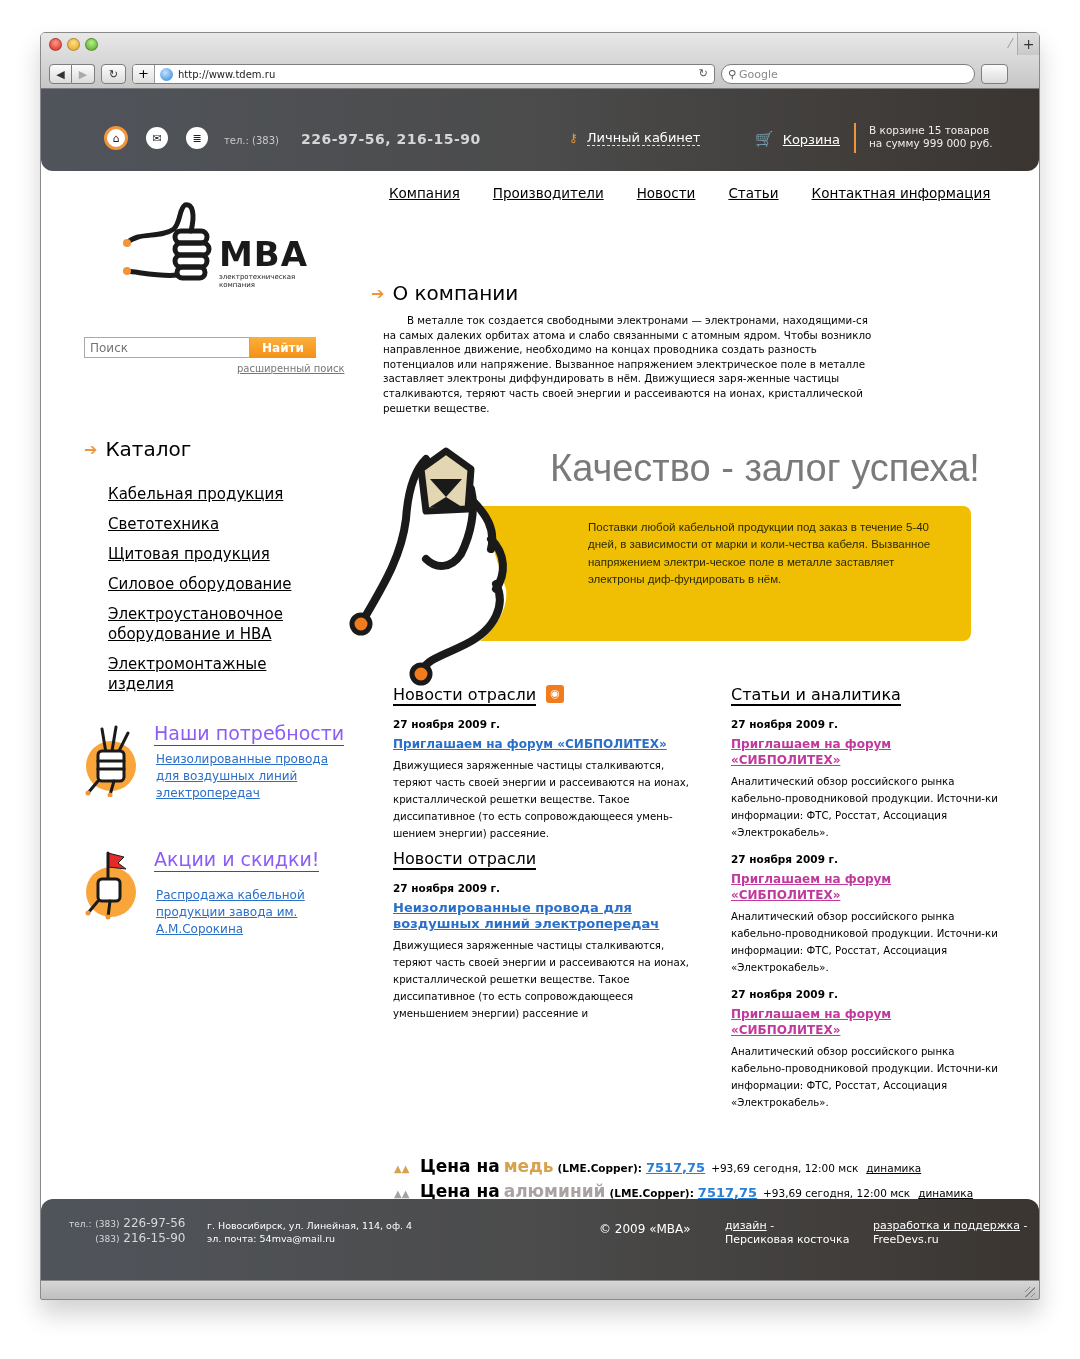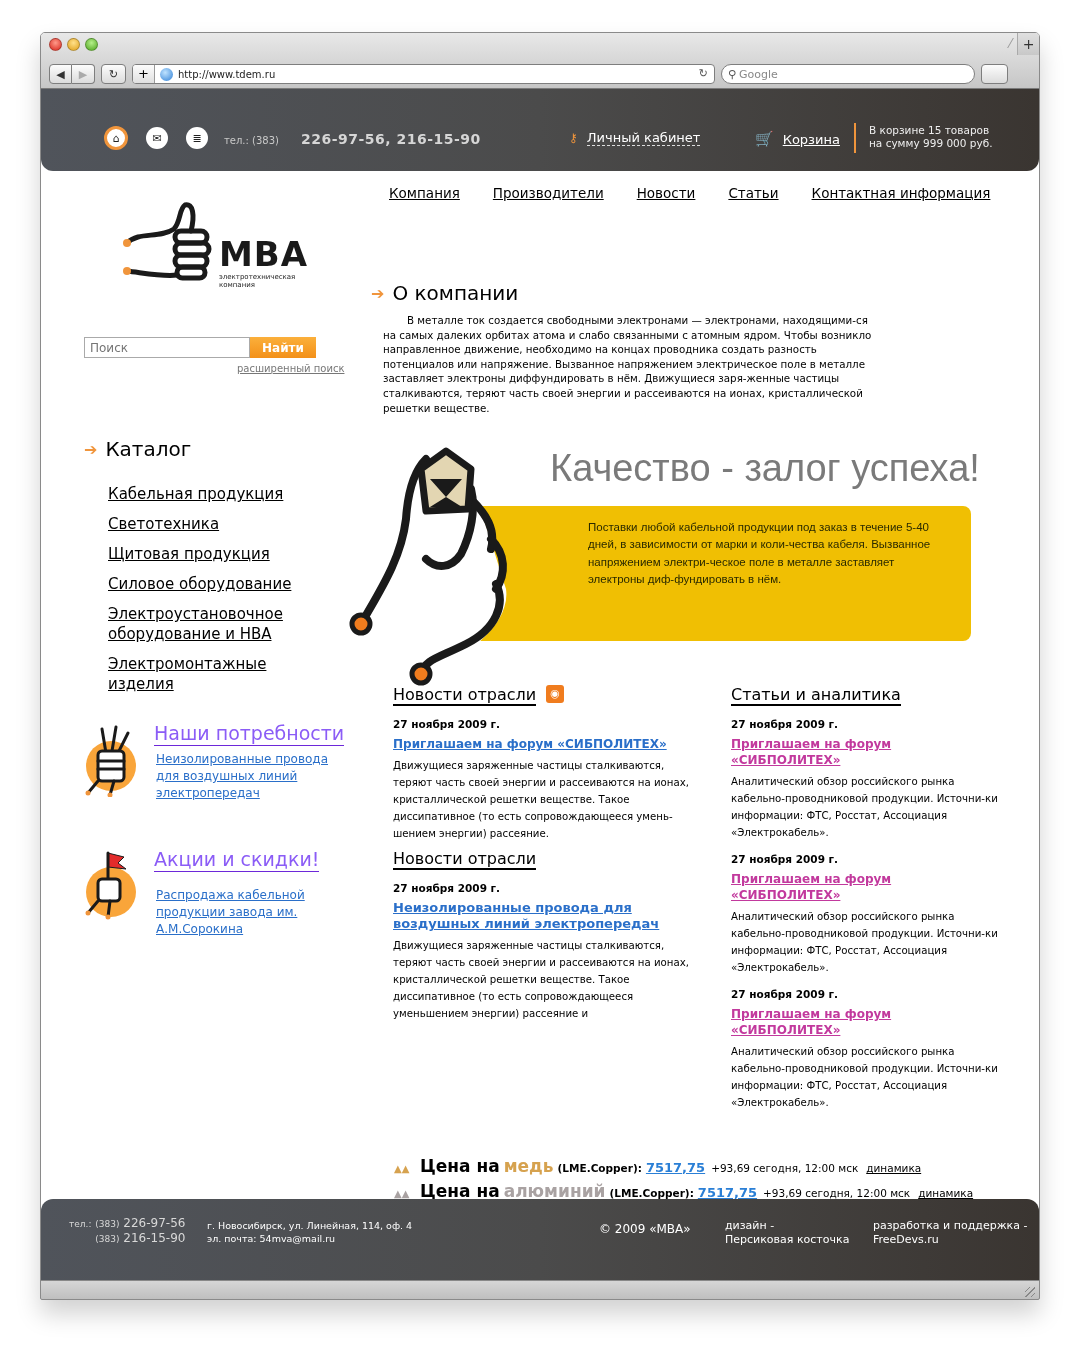--- a/index.html
+++ b/index.html
@@ -116,21 +116,21 @@
 
   
   .footer { position: absolute; left: 0; top: 1110px; width: 998px; height: 100px;
     background: linear-gradient(90deg, #50545b 0%, #4b4b4b 50%, #3a3531 100%); border-radius: 12px 12px 0 0; color: #fff; }
   .f-phone { position: absolute; left: 28px; top: 17px; text-align: right; font-size: 12px; line-height: 14px; color: #d8d8d8; }
   .f-phone small { font-size: 9px; color: #d8d8d8; }
   .f-addr { position: absolute; left: 166px; top: 20px; font-size: 9.5px; line-height: 13px; }
   .f-copy { position: absolute; left: 558px; top: 23px; font-size: 12px; }
   .f-design { position: absolute; left: 684px; top: 20px; font-size: 11px; line-height: 14px; }
   .f-dev { position: absolute; left: 832px; top: 20px; font-size: 11px; line-height: 14px; }
-  .u { }
+  .u { text-decoration: underline; }
 
   .statusbar { position: absolute; left: 0; bottom: 0; width: 998px; height: 20px; background: linear-gradient(#d6d6d6, #bebebe); border-top: 1px solid #888; }
   .grip { position: absolute; right: 4px; bottom: 3px; width: 10px; height: 10px; background: repeating-linear-gradient(135deg, transparent 0 3px, #888 3px 4px); }
 </style>
 </head>
 <body>
 
 <div class="window">
   <div class="titlebar">
     <div class="traffic">

